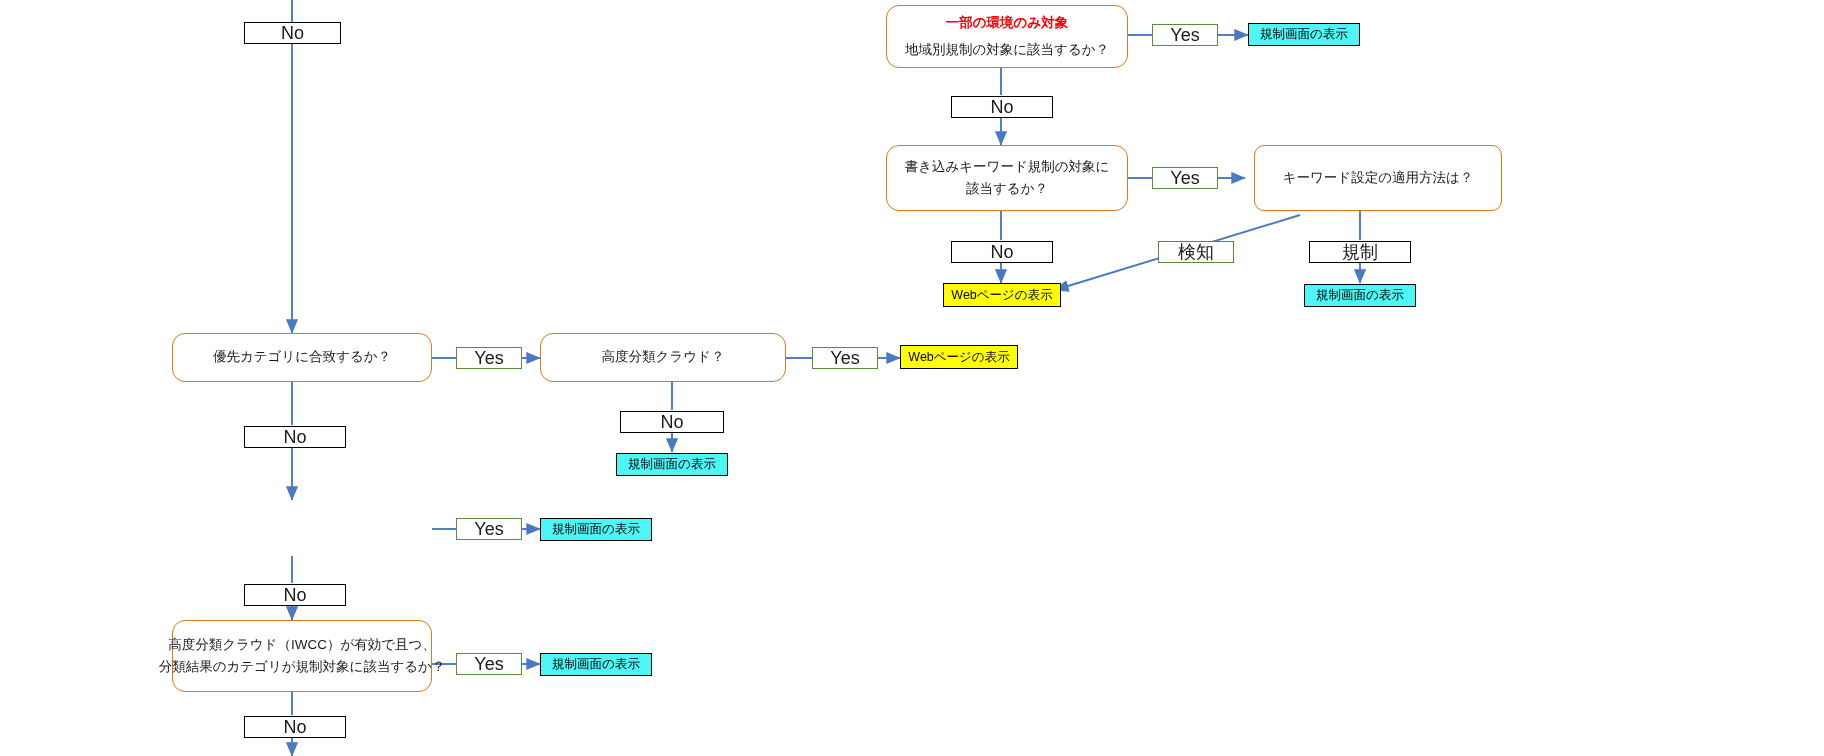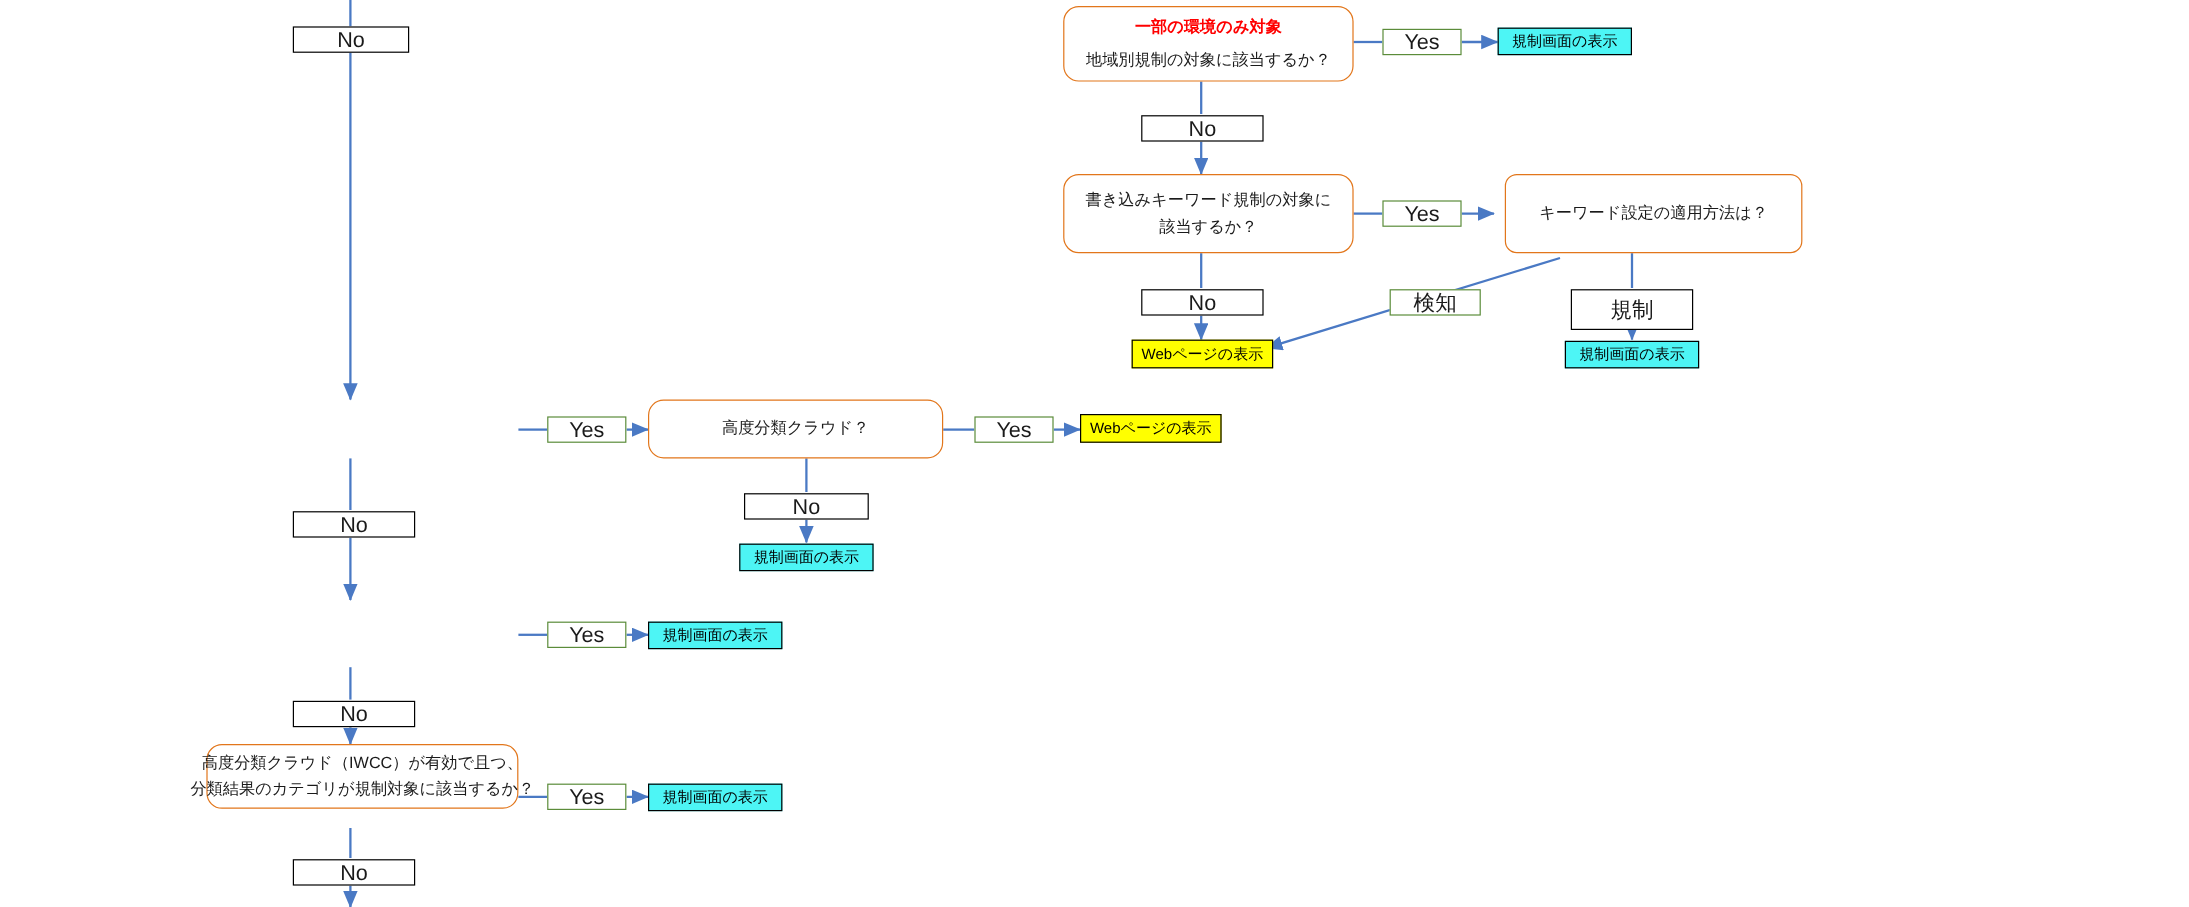--- a/index.html
+++ b/index.html
@@ -83,20 +83,23 @@
       <line x1="1360" y1="263" x2="1360" y2="283" marker-end="url(#ah)"></line>
 
       <line x1="1300" y1="215" x2="1055" y2="290" marker-end="url(#ah)"></line>
     </g>
   </svg>
 
   <div class="lbl black" style="left:244px;top:22px;width:97px;height:22px;">
     <span>No</span>
   </div>
 
+  <div class="node" style="left:172px;top:333px;width:260px;height:49px;">
+    <span class="ln">優先カテゴリに合致するか？</span>
+  </div>
 
   <div class="lbl green" style="left:456px;top:347px;width:66px;height:22px;">
     <span>Yes</span>
   </div>
 
   <div class="node" style="left:540px;top:333px;width:246px;height:49px;">
     <span class="ln">高度分類クラウド？</span>
   </div>
 
   <div class="lbl green" style="left:812px;top:347px;width:66px;height:22px;">
@@ -125,21 +128,21 @@
   </div>
 
   <div class="term cyan" style="left:540px;top:518px;width:112px;height:23px;">
     <span>規制画面の表示</span>
   </div>
 
   <div class="lbl black" style="left:244px;top:584px;width:102px;height:22px;">
     <span>No</span>
   </div>
 
-  <div class="node" style="left:172px;top:620px;width:260px;height:54px;">
+  <div class="node" style="left:172px;top:620px;width:260px;height:72px;">
     <span class="ln">高度分類クラウド（IWCC）が有効で且つ、</span>
     <span class="ln">分類結果のカテゴリが規制対象に該当するか？</span>
   </div>
 
   <div class="lbl green" style="left:456px;top:653px;width:66px;height:22px;">
     <span>Yes</span>
   </div>
 
   <div class="term cyan" style="left:540px;top:653px;width:112px;height:23px;">
     <span>規制画面の表示</span>
@@ -180,21 +183,21 @@
   </div>
 
   <div class="lbl black" style="left:951px;top:241px;width:102px;height:22px;">
     <span>No</span>
   </div>
 
   <div class="lbl green" style="left:1158px;top:241px;width:76px;height:22px;">
     <span>検知</span>
   </div>
 
-  <div class="lbl black" style="left:1309px;top:241px;width:102px;height:34px;">
+  <div class="lbl black" style="left:1309px;top:241px;width:102px;height:22px;">
     <span>規制</span>
   </div>
 
   <div class="term yellow" style="left:943px;top:283px;width:118px;height:24px;">
     <span>Webページの表示</span>
   </div>
 
   <div class="term cyan" style="left:1304px;top:284px;width:112px;height:23px;">
     <span>規制画面の表示</span>
   </div>

